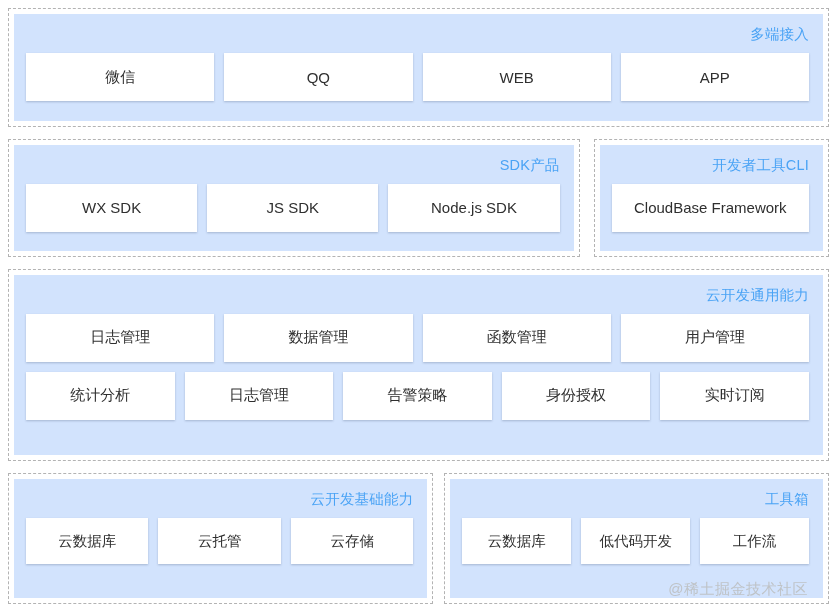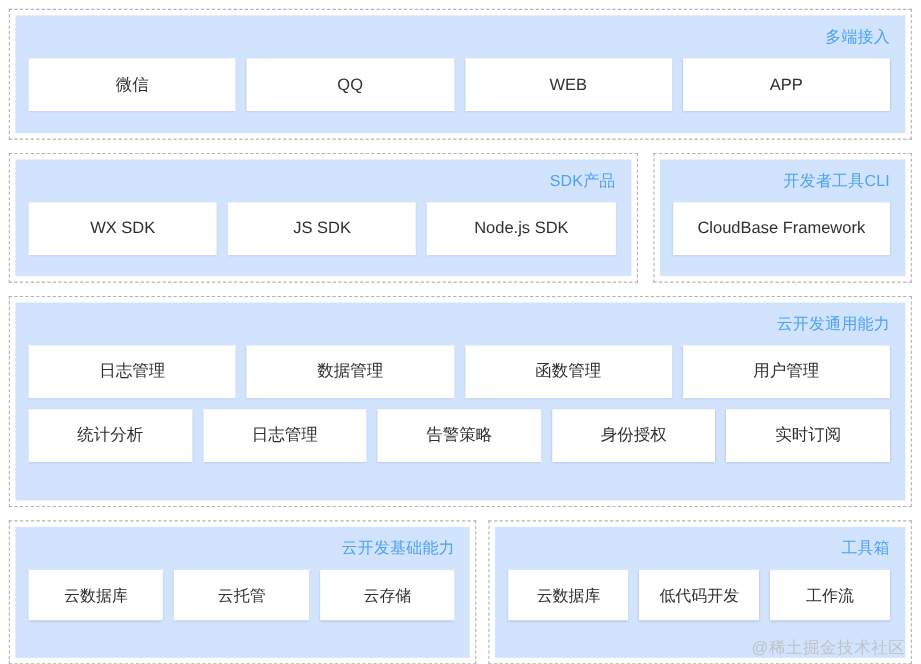--- a/index.html
+++ b/index.html
@@ -100,21 +100,21 @@
 
   
   .sec-base .card,
   .sec-toolbox .card {
     height: 46px;
     font-size: 14.5px;
   }
 
   .watermark {
     position: absolute;
-    right: 14px;
+    right: 29px;
     bottom: 5px;
     color: #bfc3c7;
     font-size: 15px;
     letter-spacing: 0.5px;
     white-space: nowrap;
     pointer-events: none;
   }
 </style>
 </head>
 <body>

